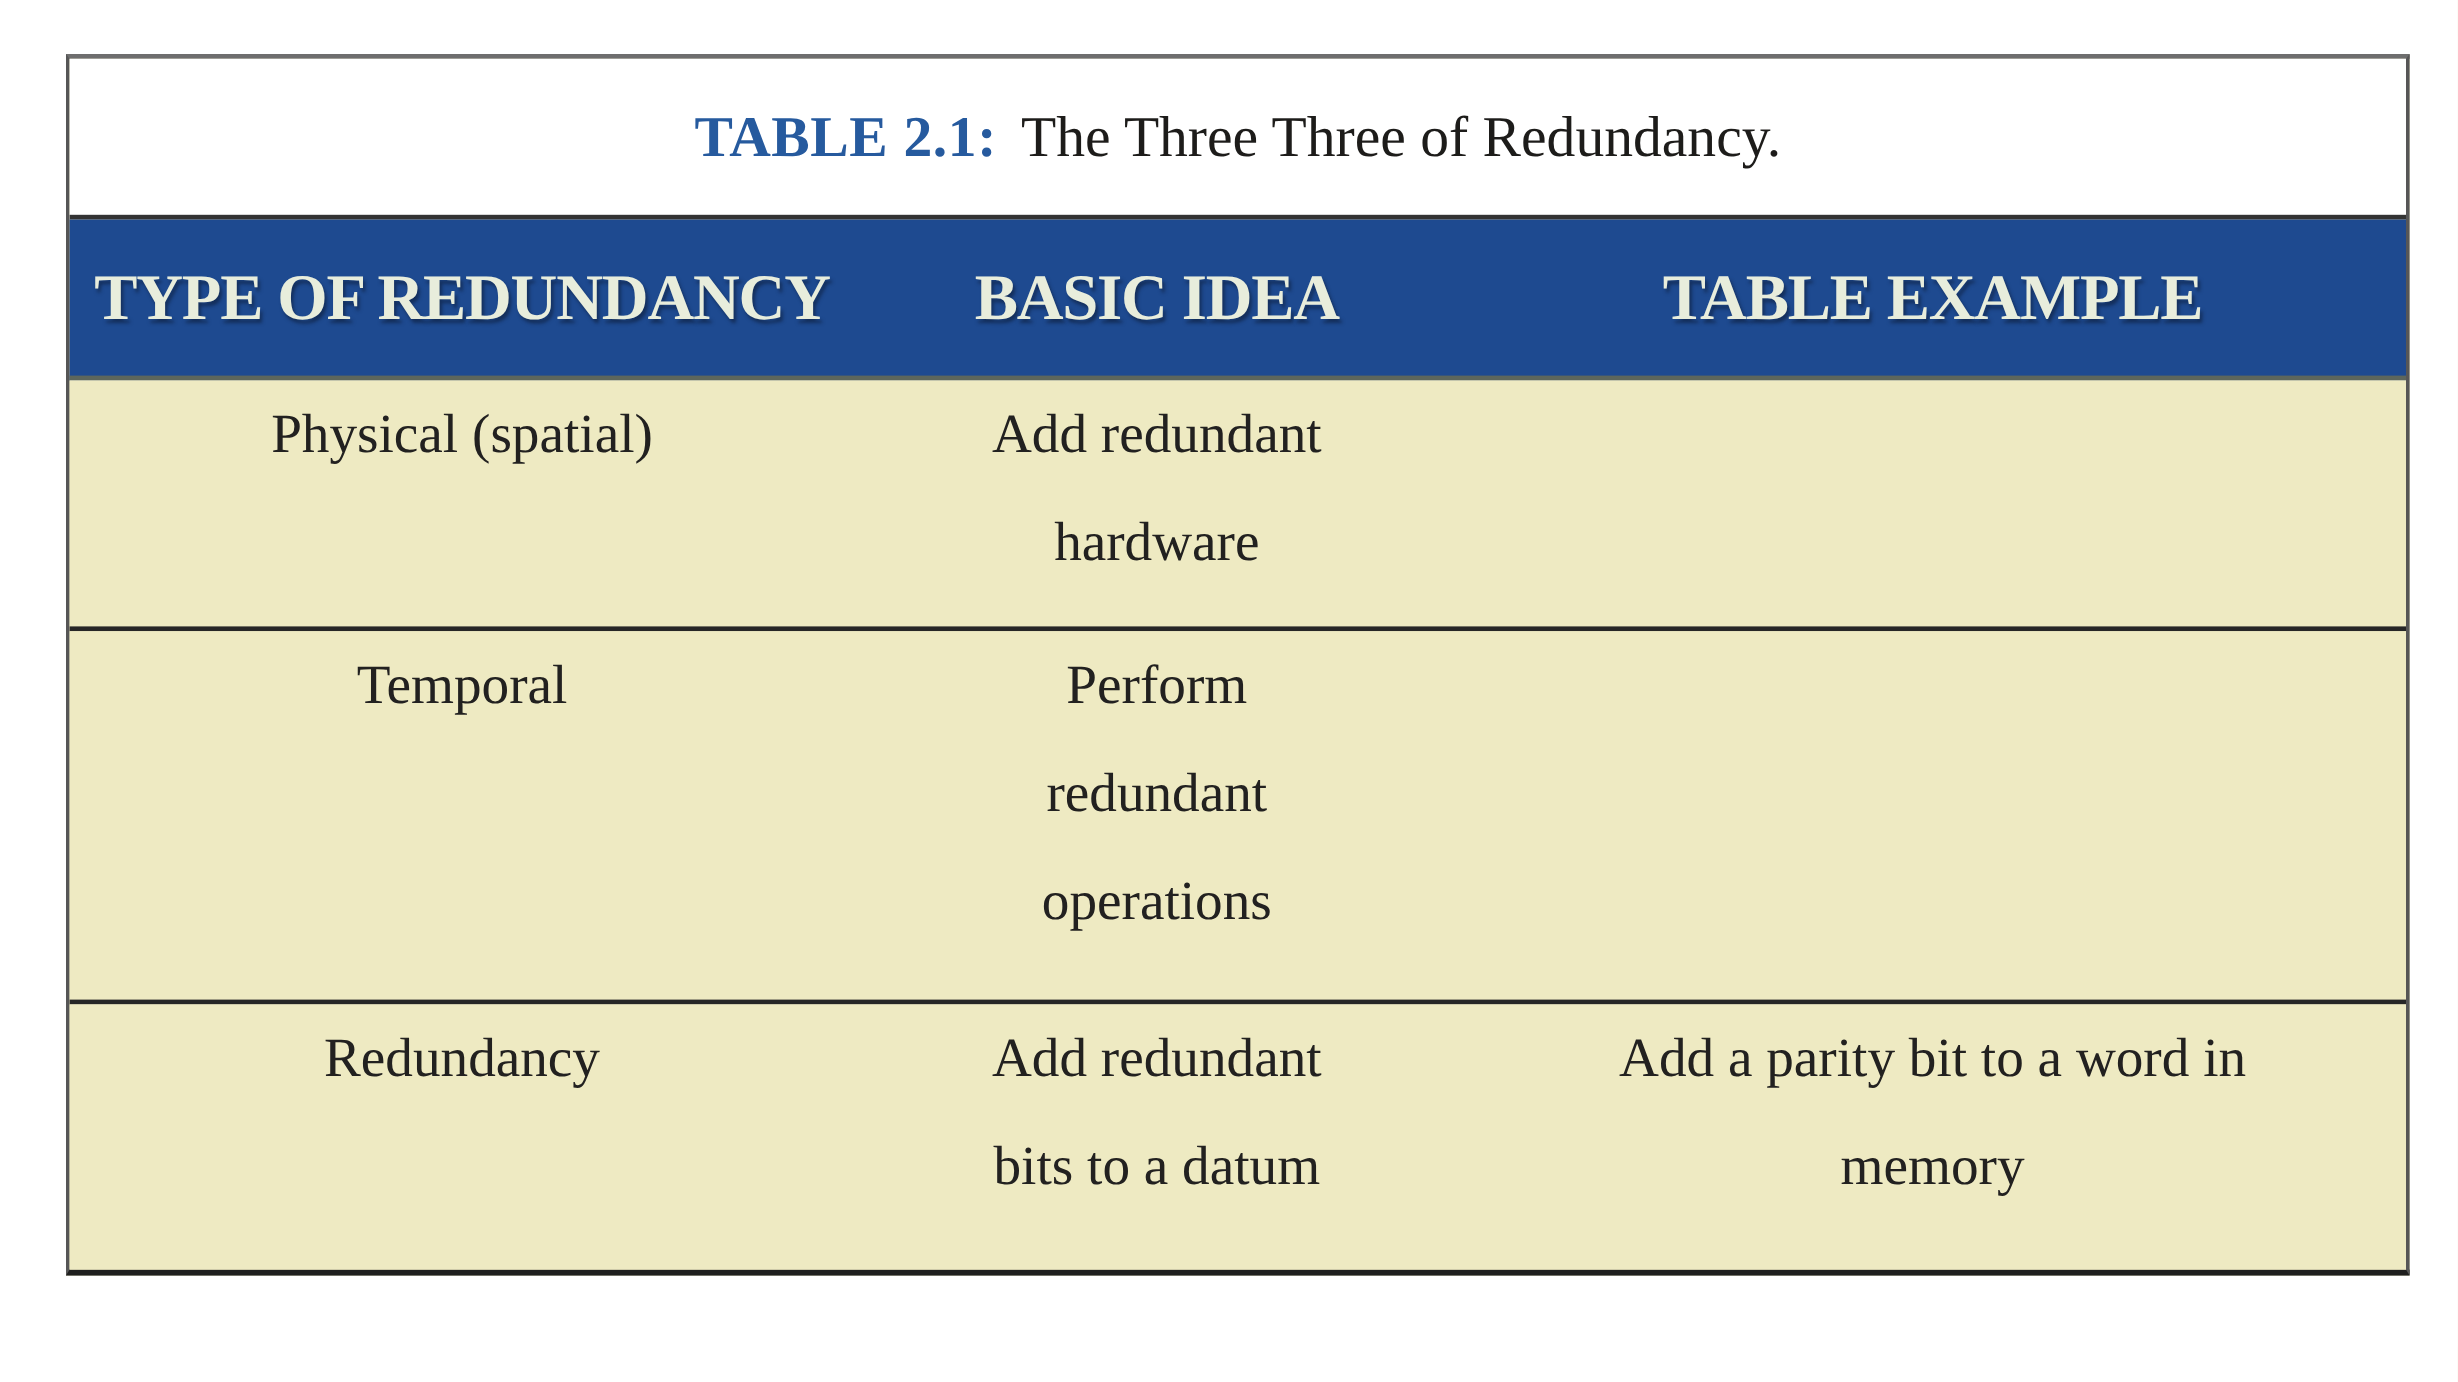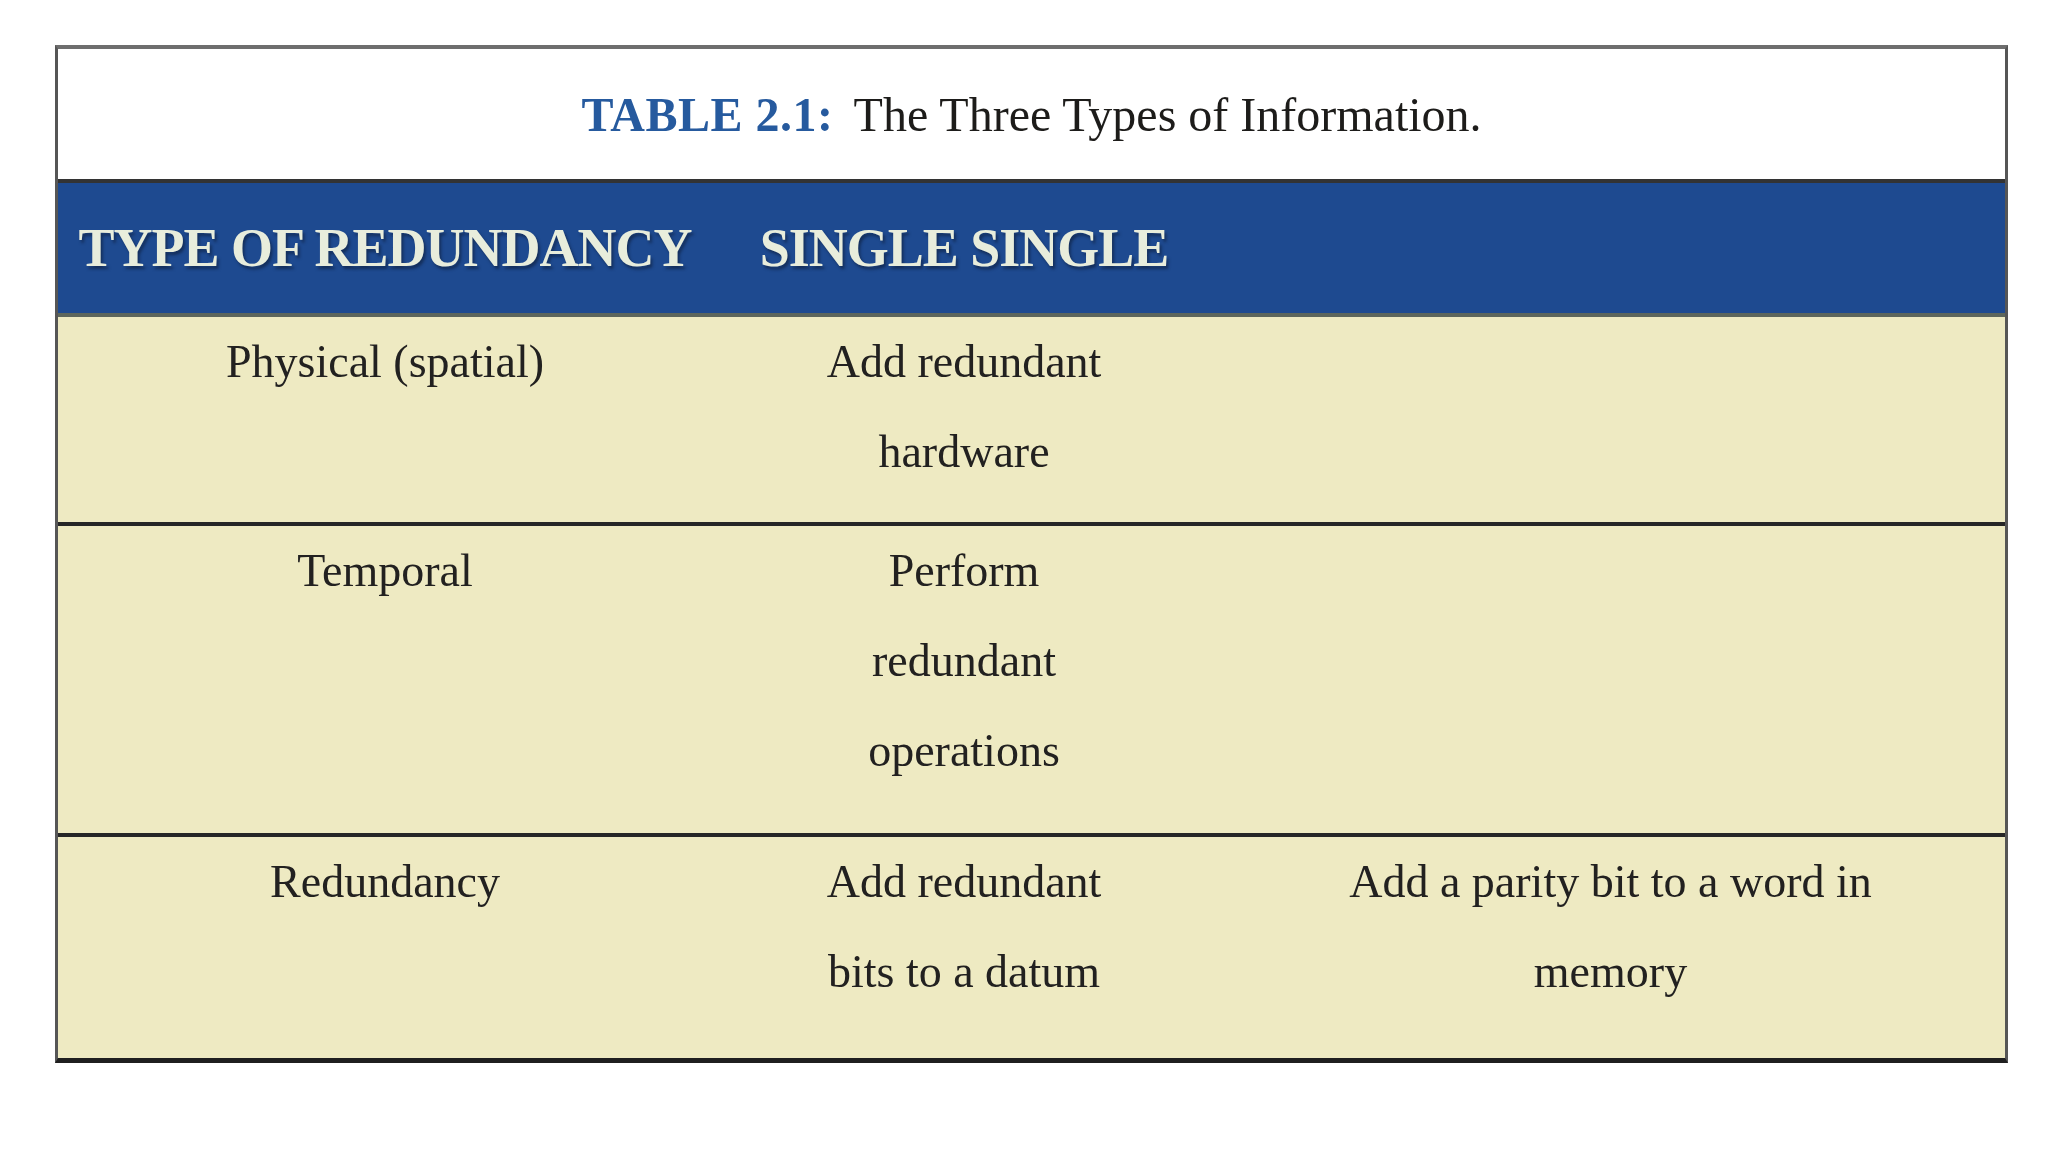--- a/index.html
+++ b/index.html
@@ -45,26 +45,27 @@
   .row-3 { flex:1 1 auto; }
 </style>
 </head>
 <body>
 
 <div class="page">
   <div class="table">
 
     <div class="title-row">
       <span class="title-label">TABLE 2.1:</span>
-      <span class="title-text">The Three Types of Information.</span>
+      <span class="title-text">The Three Three of Redundancy.</span>
     </div>
 
     <div class="header-row">
       <div class="header-cell">TYPE OF REDUNDANCY</div>
-      <div class="header-cell">SINGLE SINGLE</div>
+      <div class="header-cell">BASIC IDEA</div>
+      <div class="header-cell">TABLE EXAMPLE</div>
     </div>
 
     <div class="body-row row-1">
       <div class="cell">Physical (spatial)</div>
       <div class="cell">Add redundant<br>hardware</div>
     </div>
 
     <div class="body-row row-2">
       <div class="cell">Temporal</div>
       <div class="cell">Perform<br>redundant<br>operations</div>

